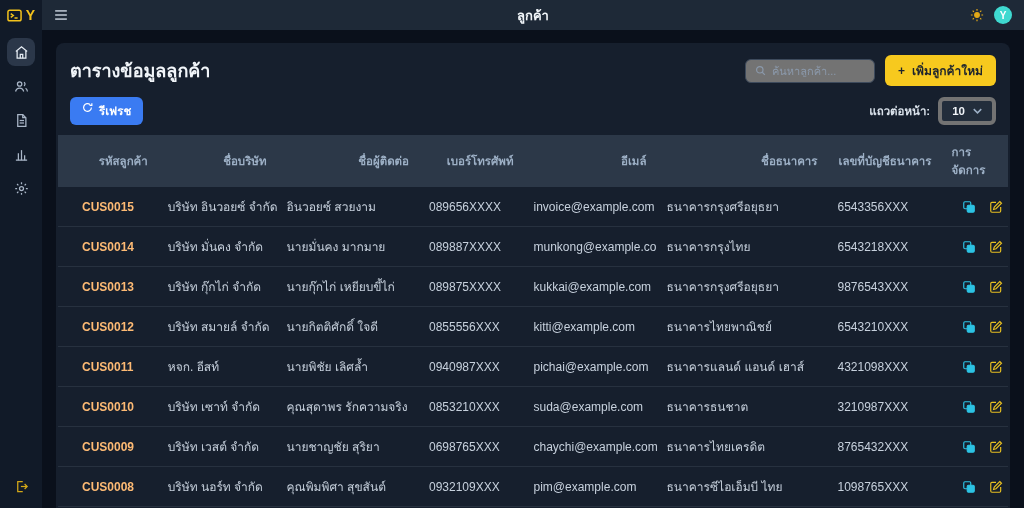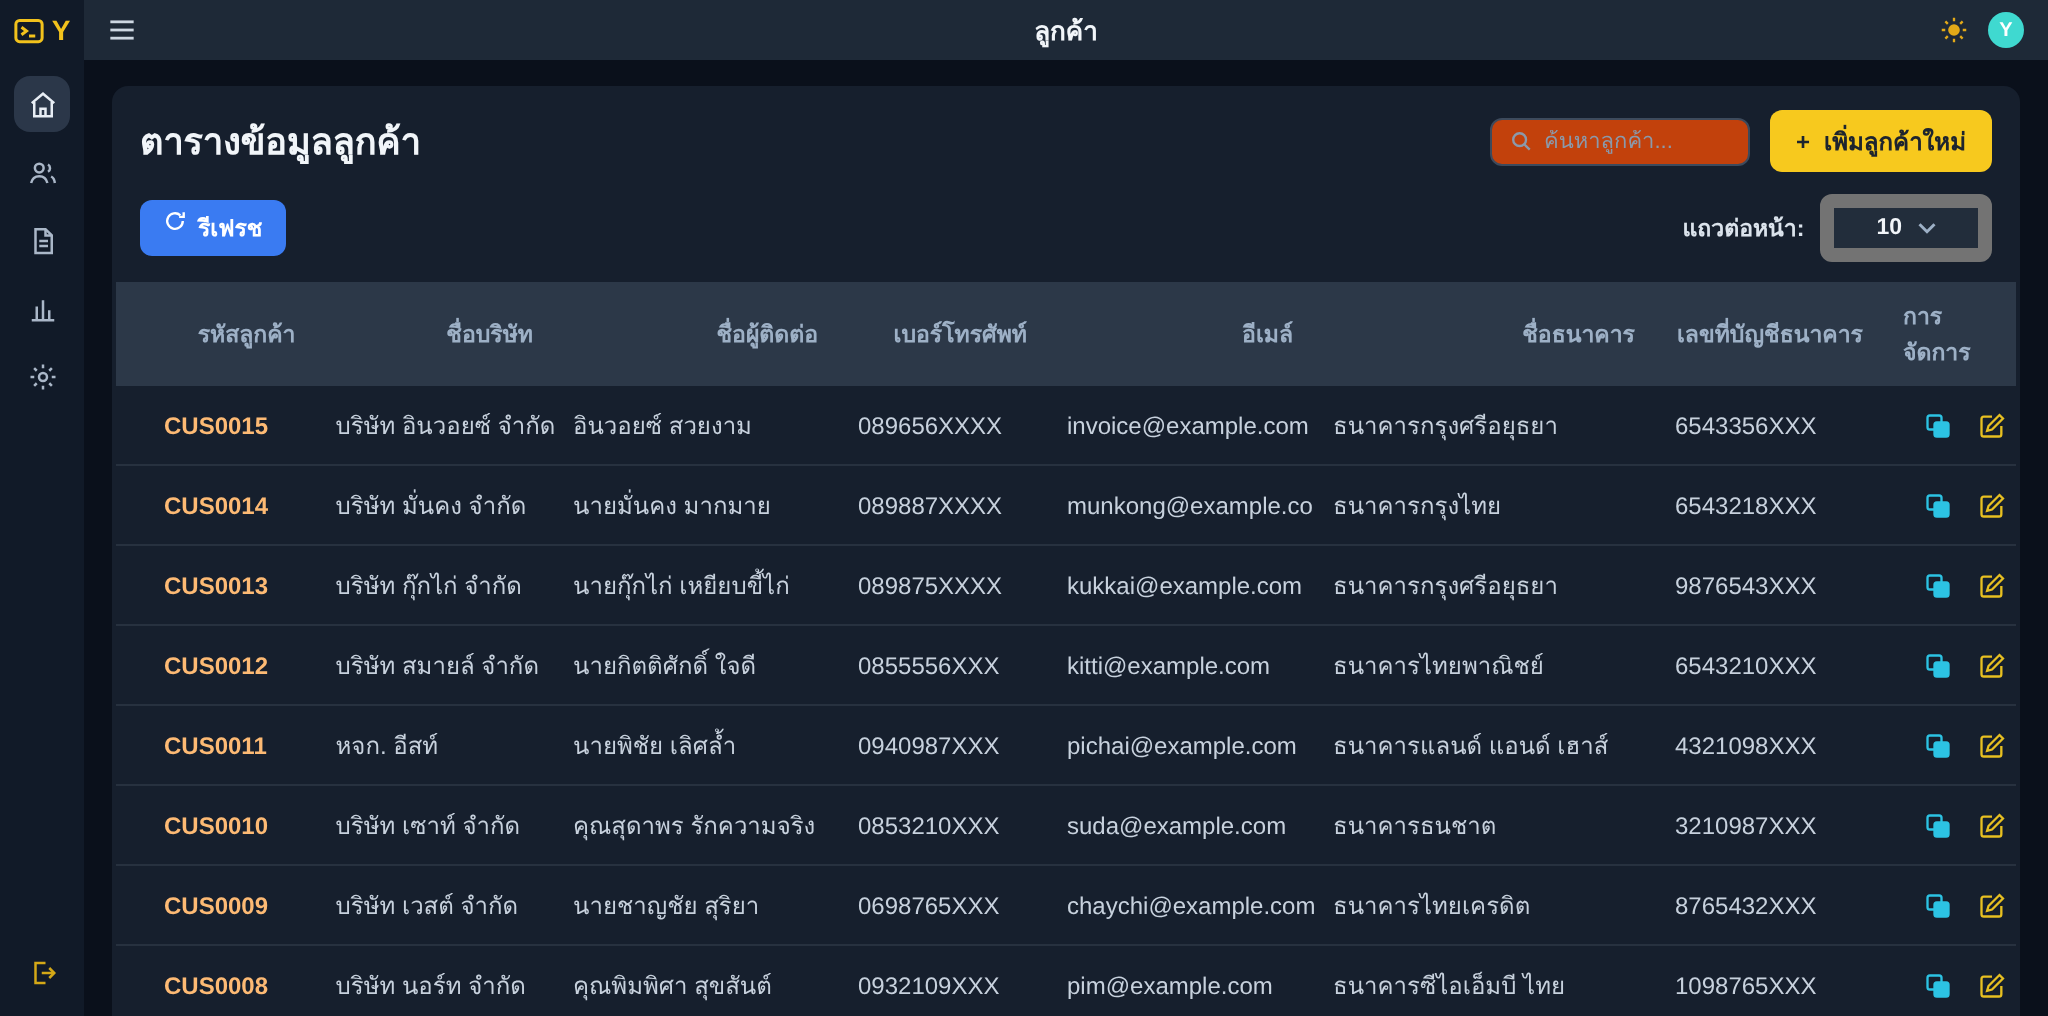--- a/index.html
+++ b/index.html
@@ -47,21 +47,21 @@
   
   .content { flex:1; padding:13px 14px 0; display:flex; flex-direction:column; min-height:0; }
   .card {
     background:#161f2d; border-radius:8px; padding:12px 2px 0;
     display:flex; flex-direction:column;
   }
   .row-1 { display:flex; align-items:center; padding:0 12px; }
   .page-heading { font-size:18px; font-weight:bold; color:#f1f5f9; }
   .row-1-right { margin-left:auto; display:flex; align-items:center; gap:10px; }
   .search-box {
-    display:flex; align-items:center; gap:6px; background:#c2410c;
+    display:flex; align-items:center; gap:6px; background:#737373;
     border:1px solid #3d4a5c; border-radius:6px; padding:5px 9px; width:130px;
     color:#8b99ab;
   }
   .search-box input {
     background:transparent; border:none; outline:none; color:#dbe3ec;
     font-size:11px; width:100%; font-family:inherit;
   }
   .search-box input::placeholder { color:#8b99ab; }
   .btn-add {
     background:#f7c91e; color:#1d242e; border:none; border-radius:6px;
@@ -71,21 +71,21 @@
   .row-2 { display:flex; align-items:center; padding:0 12px; margin:11px 0 10px; }
   .btn-refresh {
     background:#3a7bf2; color:#fff; border:none; border-radius:6px; font-size:11.5px;
     padding:5px 12px; cursor:pointer; display:flex; align-items:flex-start; gap:6px;
     font-family:inherit; font-weight:bold;
   }
   .rpp { margin-left:auto; display:flex; align-items:center; gap:8px; color:#dbe3ec;
     font-size:11.5px; font-weight:bold; }
   .rpp-select {
     display:flex; align-items:center; gap:8px; background:#222d3b;
-    border:7px solid #737373; border-radius:6px; padding:4px 21px; cursor:pointer;
+    border:4px solid #737373; border-radius:6px; padding:4px 10px; cursor:pointer;
     color:#f1f5f9;
   }
 
   
   table { width:100%; border-collapse:collapse; table-layout:fixed; }
   thead th {
     background:#2c3848; color:#9db0c6; font-size:11.5px; font-weight:bold;
     text-align:right; padding:8px 10px;
   }
   th:first-child, td:first-child { padding-left:14px; }

